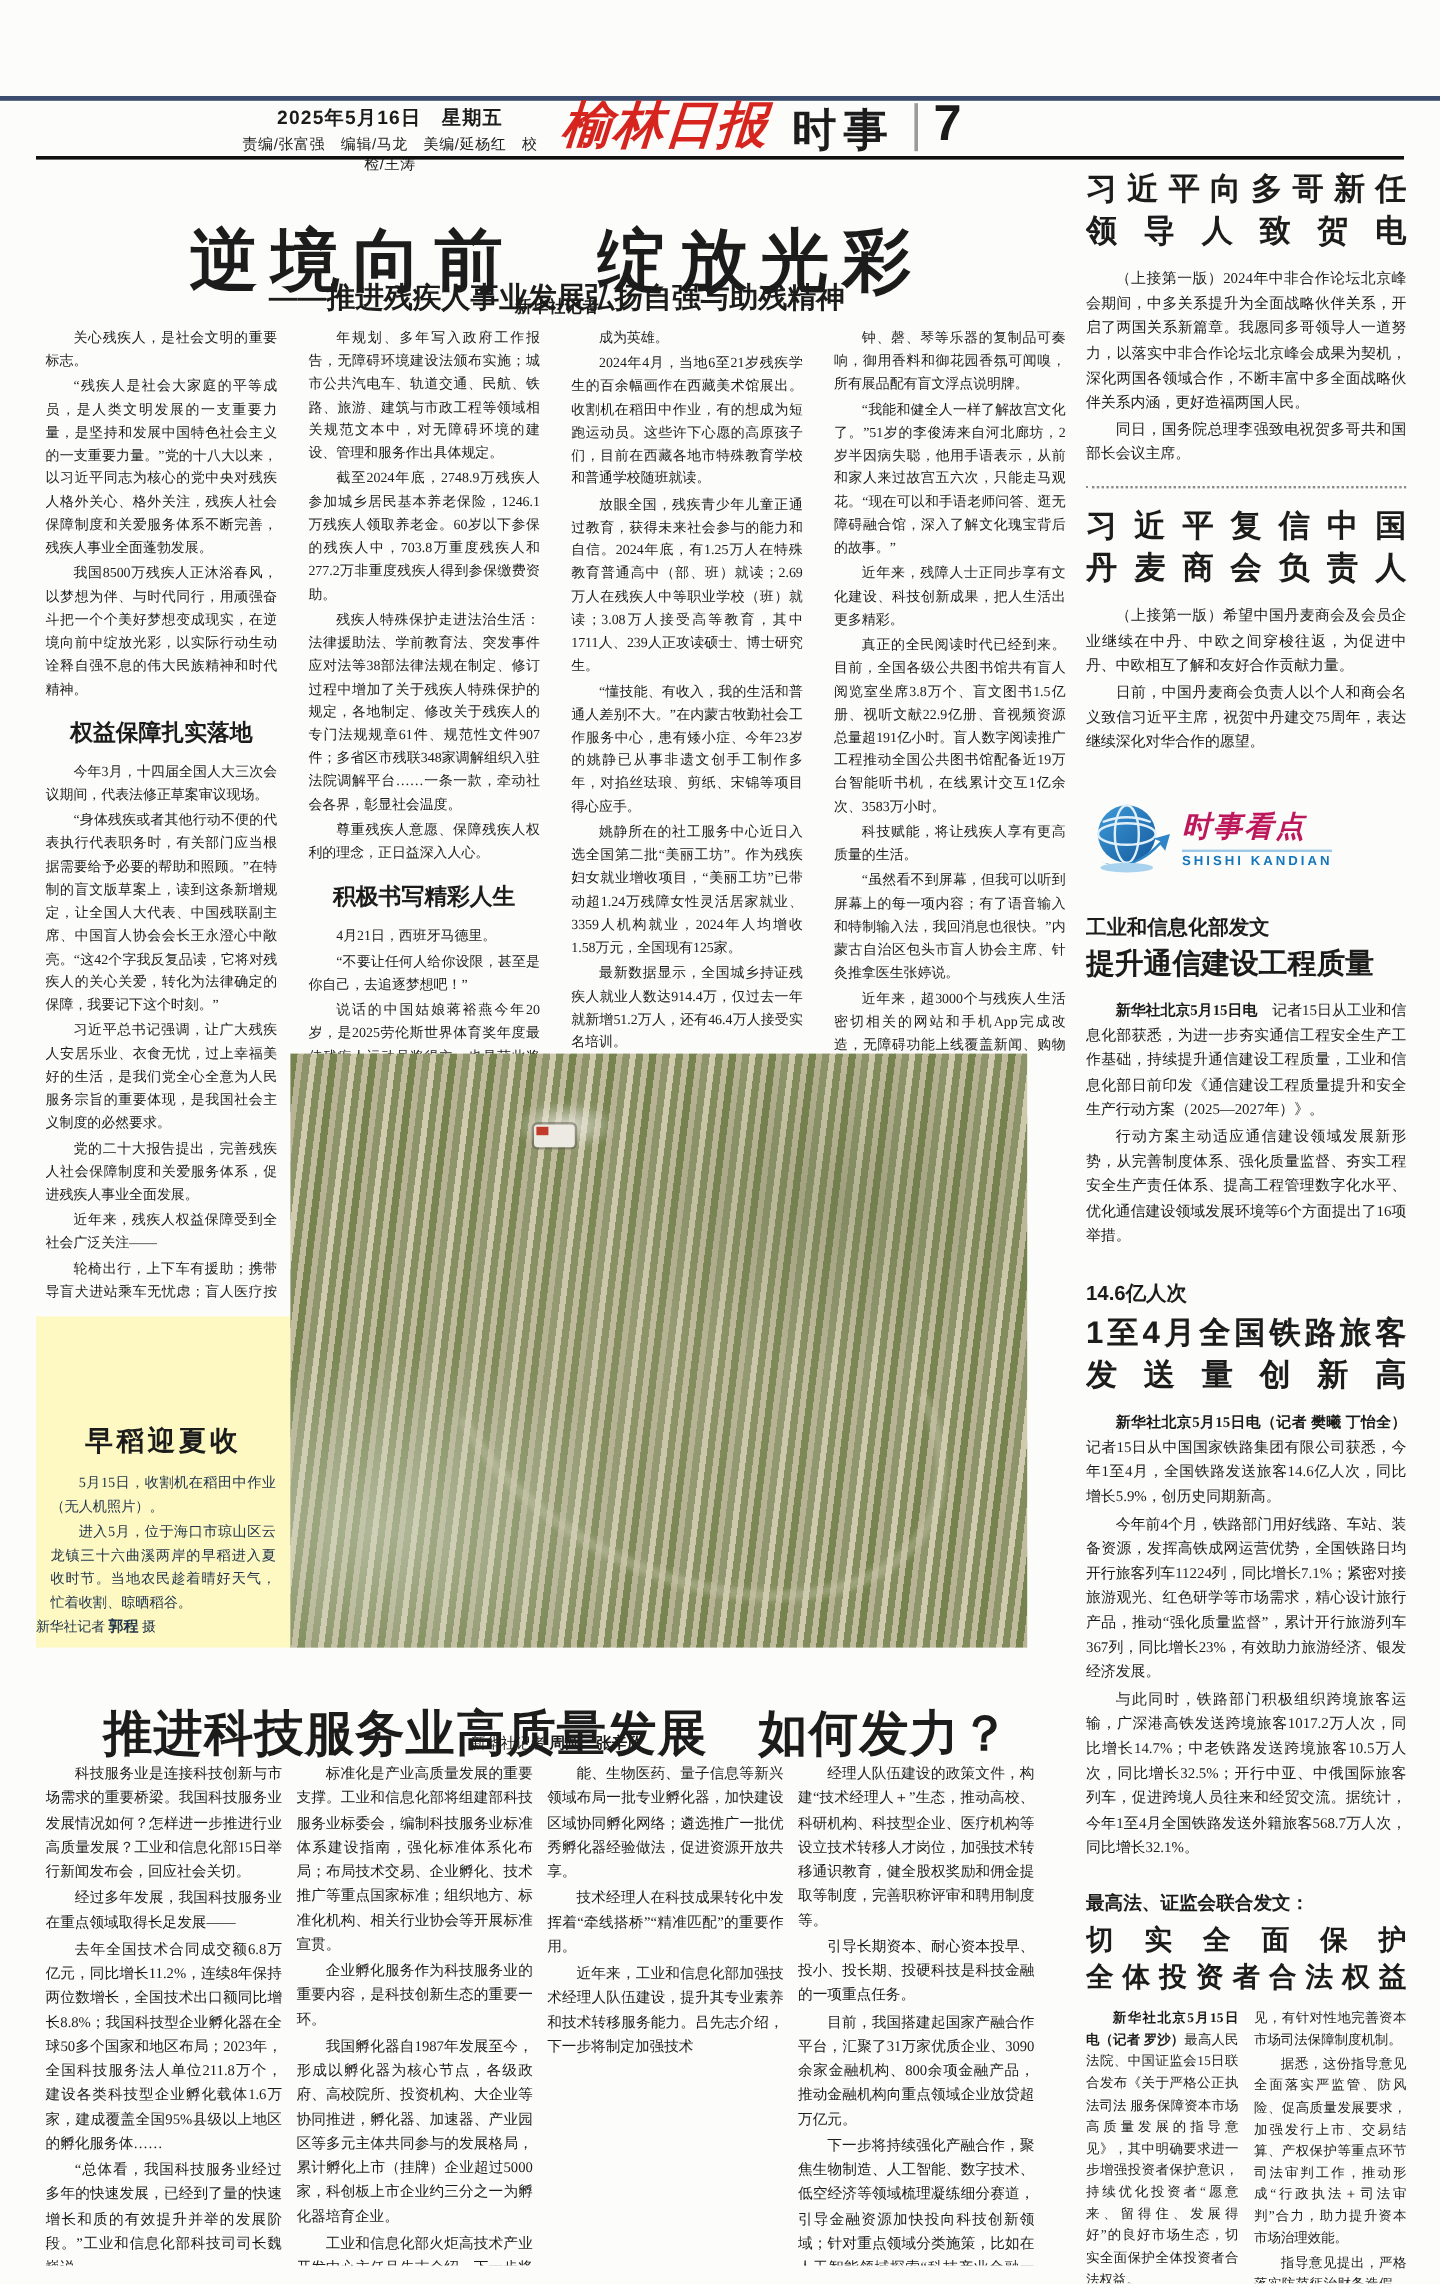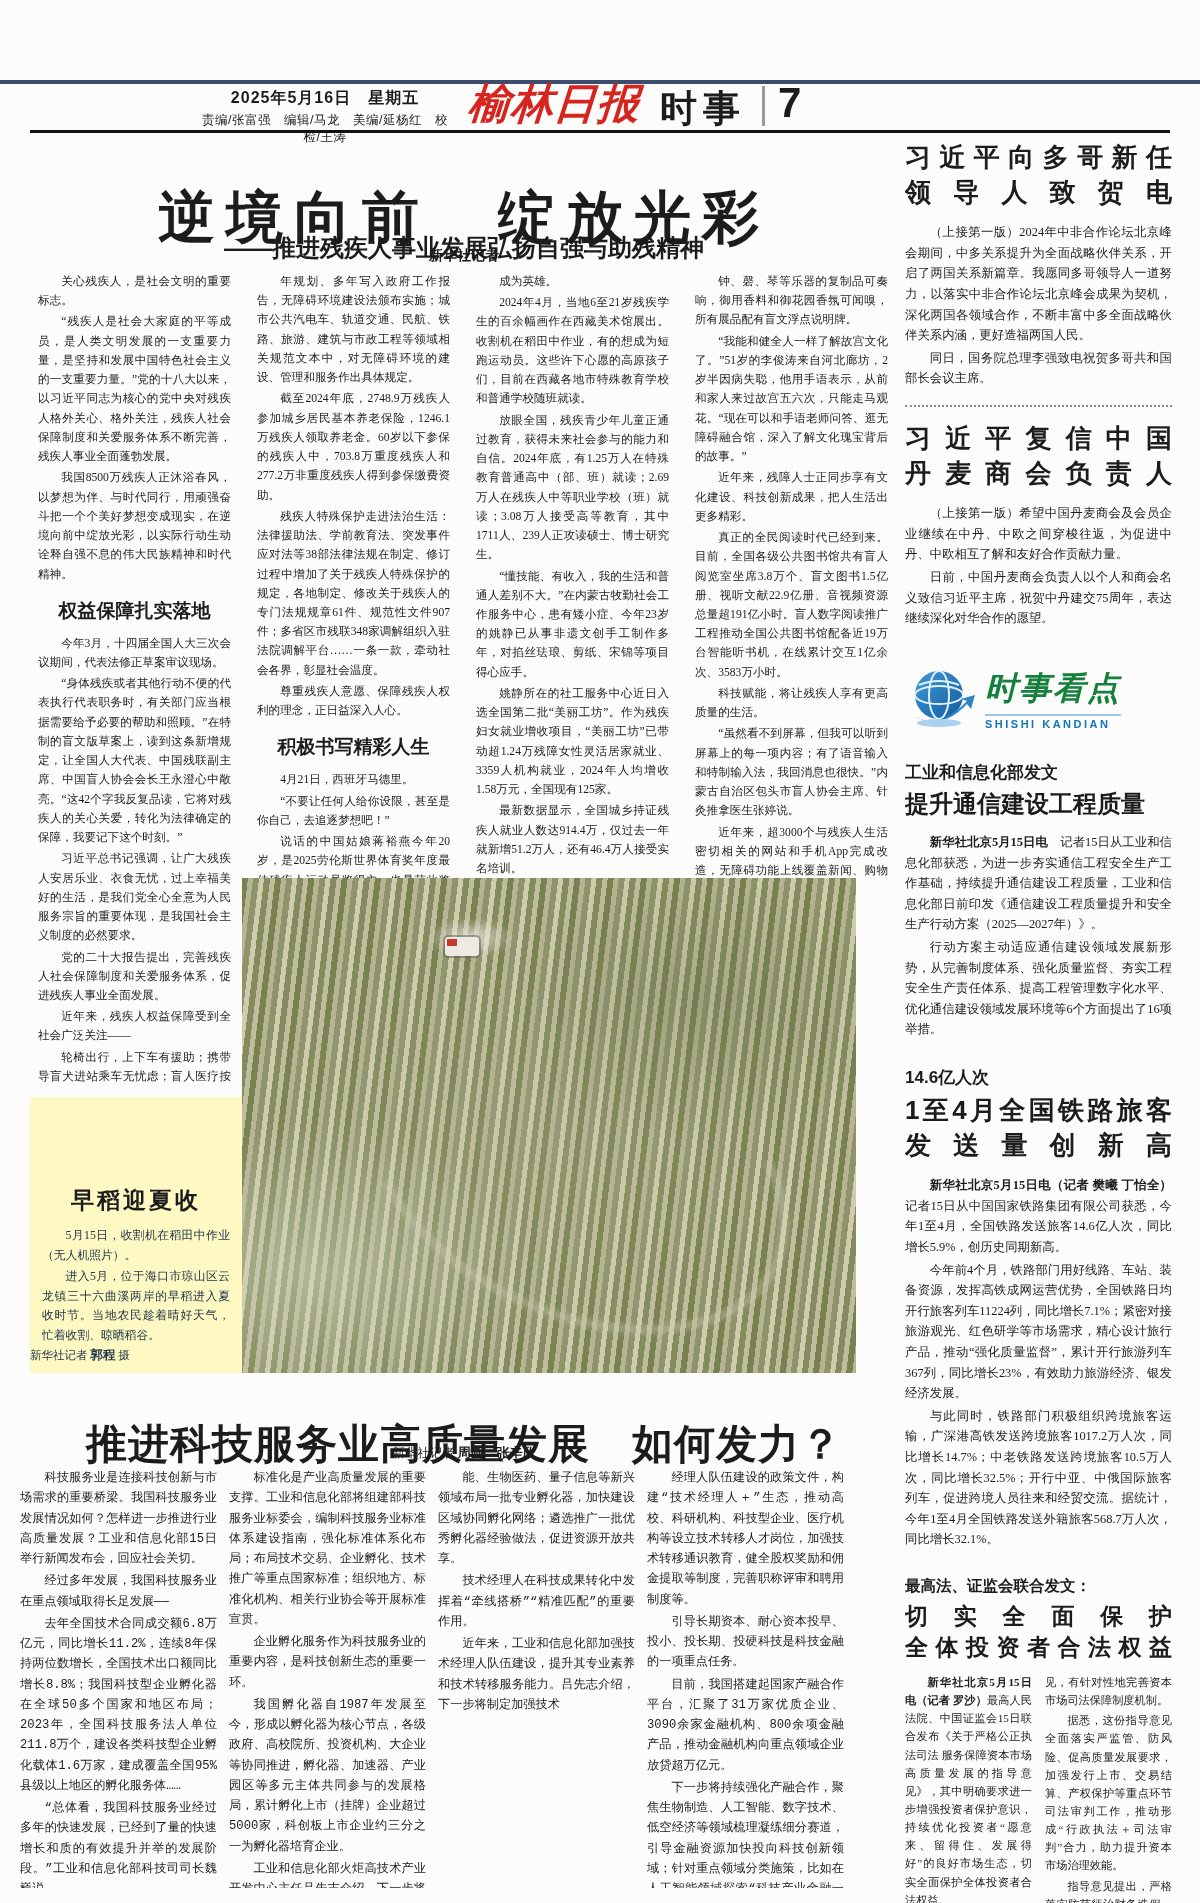--- a/index.html
+++ b/index.html
@@ -61,35 +61,35 @@
       border-radius:3px;box-shadow:0 0 0 2px rgba(80,80,70,.45);}
   .harvester:before{content:"";position:absolute;left:2px;top:2px;width:10px;height:7px;background:#c23a2a;}
   .dust{position:absolute;left:30%;top:8%;width:90px;height:40px;border-radius:50%;
       background:radial-gradient(rgba(235,233,225,.85), rgba(235,233,225,0) 70%);filter:blur(2px);}
   
   .bot-hl{position:absolute;left:30px;top:1390px;width:868px;text-align:center;
           font-family:"DejaVu Serif",serif;font-weight:900;font-size:41px;letter-spacing:1px;
           white-space:nowrap;}
   .bot-by{position:absolute;left:30px;top:1444px;width:868px;text-align:center;font-size:12.5px;}
   .bot-by b{font-size:13px;}
-  .bot-cols{position:absolute;left:20px;top:1468px;width:860px;display:flex;gap:12px;font-family:Liberation Mono, monospace;}
+  .bot-cols{position:absolute;left:38px;top:1468px;width:860px;display:flex;gap:12px;}
   .bot-col{width:197px;height:420px;overflow:hidden;}
   .bot-col p{font-size:12.2px;}
   
   .sb{position:absolute;left:905px;top:140px;width:267px;height:1763px;overflow:hidden;}
   .sb-hl{font-family:"Liberation Sans",sans-serif;font-weight:900;font-size:26px;line-height:1.35;}
   .sb-hl .jl{text-align:justify;text-align-last:justify;}
   .sb p{font-size:12.4px;}
   .sb .body{margin-top:12px;}
   .dotted{border:0;border-top:2px dotted #8a8a8a;margin:16px 0 14px 0;}
   .kicker{font-family:"Liberation Sans",sans-serif;font-weight:bold;font-size:17px;margin-bottom:4px;}
   .badge{display:flex;align-items:center;margin:34px 0 26px 0;}
   .badge svg{flex:0 0 auto;}
   .badge-text{margin-left:8px;}
-  .badge-cn{color:#15803d;font-weight:900;font-style:italic;font-size:32px;
+  .badge-cn{color:#be185d;font-weight:900;font-style:italic;font-size:24px;
             font-family:"Liberation Sans",sans-serif;letter-spacing:2px;white-space:nowrap;}
   .badge-en{color:#1476bc;font-weight:bold;font-size:11px;letter-spacing:2.5px;
             font-family:"Liberation Sans",sans-serif;border-top:2px solid #9ec8e8;
             margin-top:3px;padding-top:2px;}
   .a5-cols{column-count:2;column-gap:13px;height:352px;margin-top:10px;}
   .a5-cols p{font-size:11.2px;line-height:1.62;} .mt26{margin-top:26px;}
 </style>
 </head>
 <body>
 

